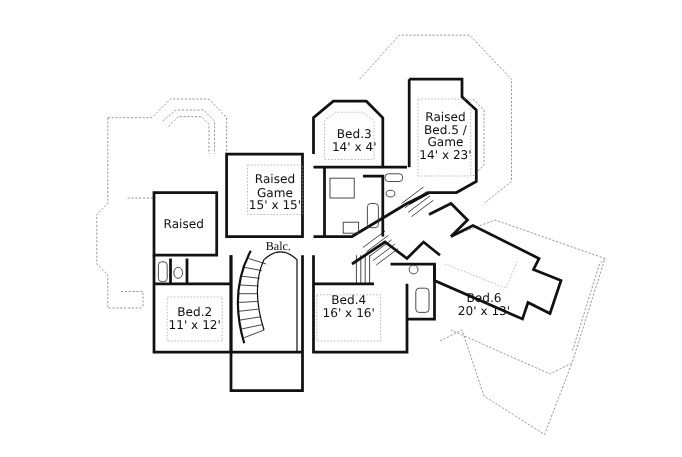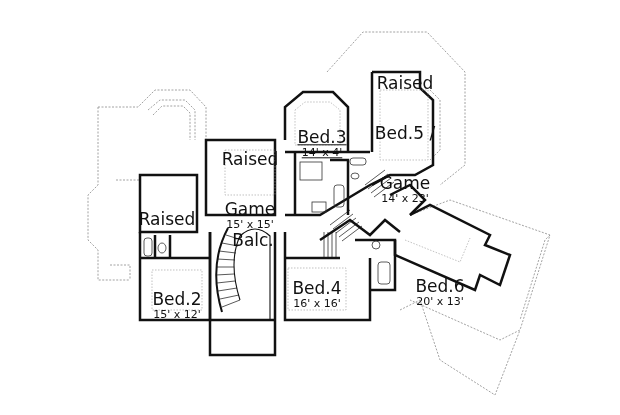--- a/index.html
+++ b/index.html
@@ -1,19 +1,19 @@
 <!DOCTYPE html>
 <html><head>
 <meta charset="utf-8">
 <style>
   html, body { margin:0; padding:0; background:#ffffff; }
   body { width:620px; height:415px; position:relative; overflow:hidden; font-family:"DejaVu Sans", sans-serif; }
   svg { position:absolute; left:0; top:0; }
   .lbl { position:absolute; text-align:center; color:#111; line-height:1.05; white-space:nowrap; transform:translate(-50%,-50%); }
-  .name { font-size:17px; display:block;margin-top:32px; }
+  .name { font-size:11px; display:block; }
   .dim { font-size:11px; display:block; }
 </style>
 </head>
 <body>
 
 <svg width="620" height="415" viewBox="0 0 620 415">
 
   <g fill="none" stroke="#8a8a8a" stroke-width="0.8" stroke-dasharray="2,1.5">
     <path d="M98,107 L138,107 L155,90 L190,90 L206,107 L206,140"></path>
     <path d="M98,107 L98,185 L88,195 L88,240 L98,250 L98,280 L130,280"></path>
@@ -108,43 +108,43 @@
     <path d="M405,240 L460,262 L470,238"></path>
   </g>
 </svg>
 
 <div class="lbl" style="left:250px;top:175px;">
   <span class="name">Raised</span>
   <span class="name">Game</span>
   <span class="dim">15' x 15'</span>
 </div>
 
-<div class="lbl" style="left:322px;top:128px;text-decoration:underline;">
+<div class="lbl" style="left:322px;top:128px;">
   <span class="name">Bed.3</span>
   <span class="dim">14' x 4'</span>
 </div>
 
 <div class="lbl" style="left:405px;top:124px;">
   <span class="name">Raised</span>
   <span class="name">Bed.5 /</span>
   <span class="name">Game</span>
   <span class="dim">14' x 23'</span>
 </div>
 
 <div class="lbl" style="left:167px;top:204px;">
   <span class="name">Raised</span>
 </div>
 
-<div class="lbl" style="left:253px;top:225px;">
+<div class="lbl" style="left:253px;top:225px;font-family:Liberation Serif, serif;">
   <span class="name">Balc.</span>
 </div>
 
 <div class="lbl" style="left:177px;top:290px;">
   <span class="name">Bed.2</span>
-  <span class="dim">15' x 12'</span>
+  <span class="dim">11' x 12'</span>
 </div>
 
 <div class="lbl" style="left:317px;top:279px;">
   <span class="name">Bed.4</span>
   <span class="dim">16' x 16'</span>
 </div>
 
 <div class="lbl" style="left:440px;top:277px;">
   <span class="name">Bed.6</span>
   <span class="dim">20' x 13'</span>

